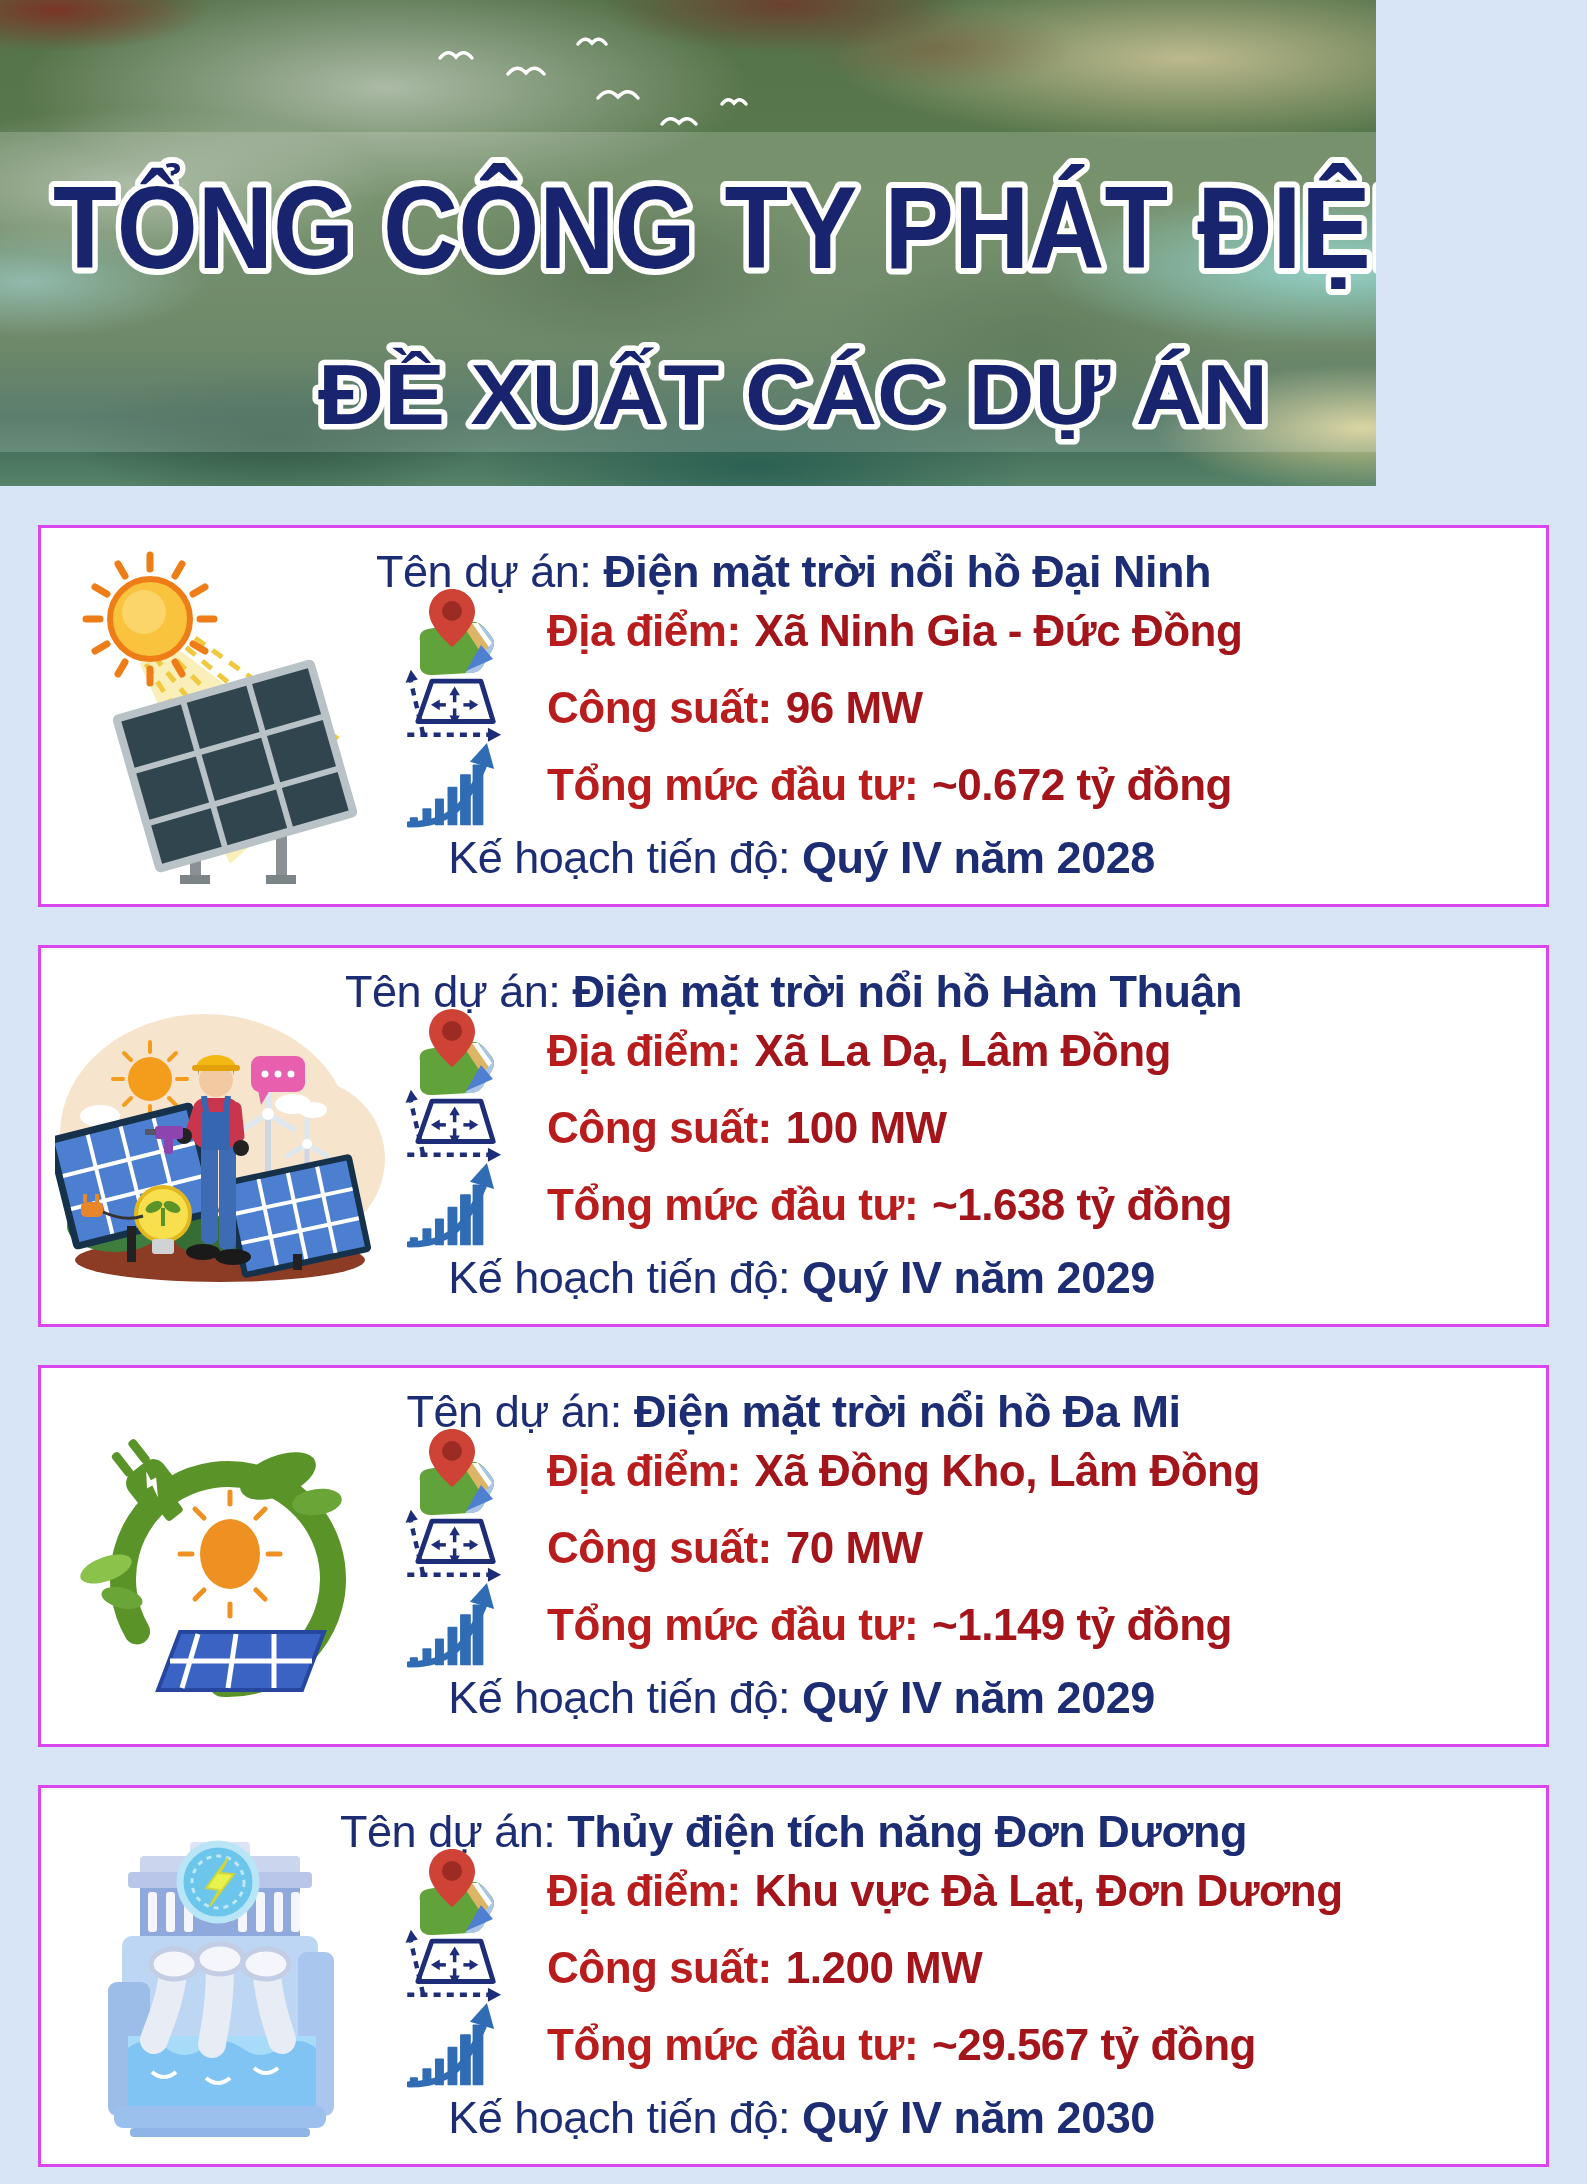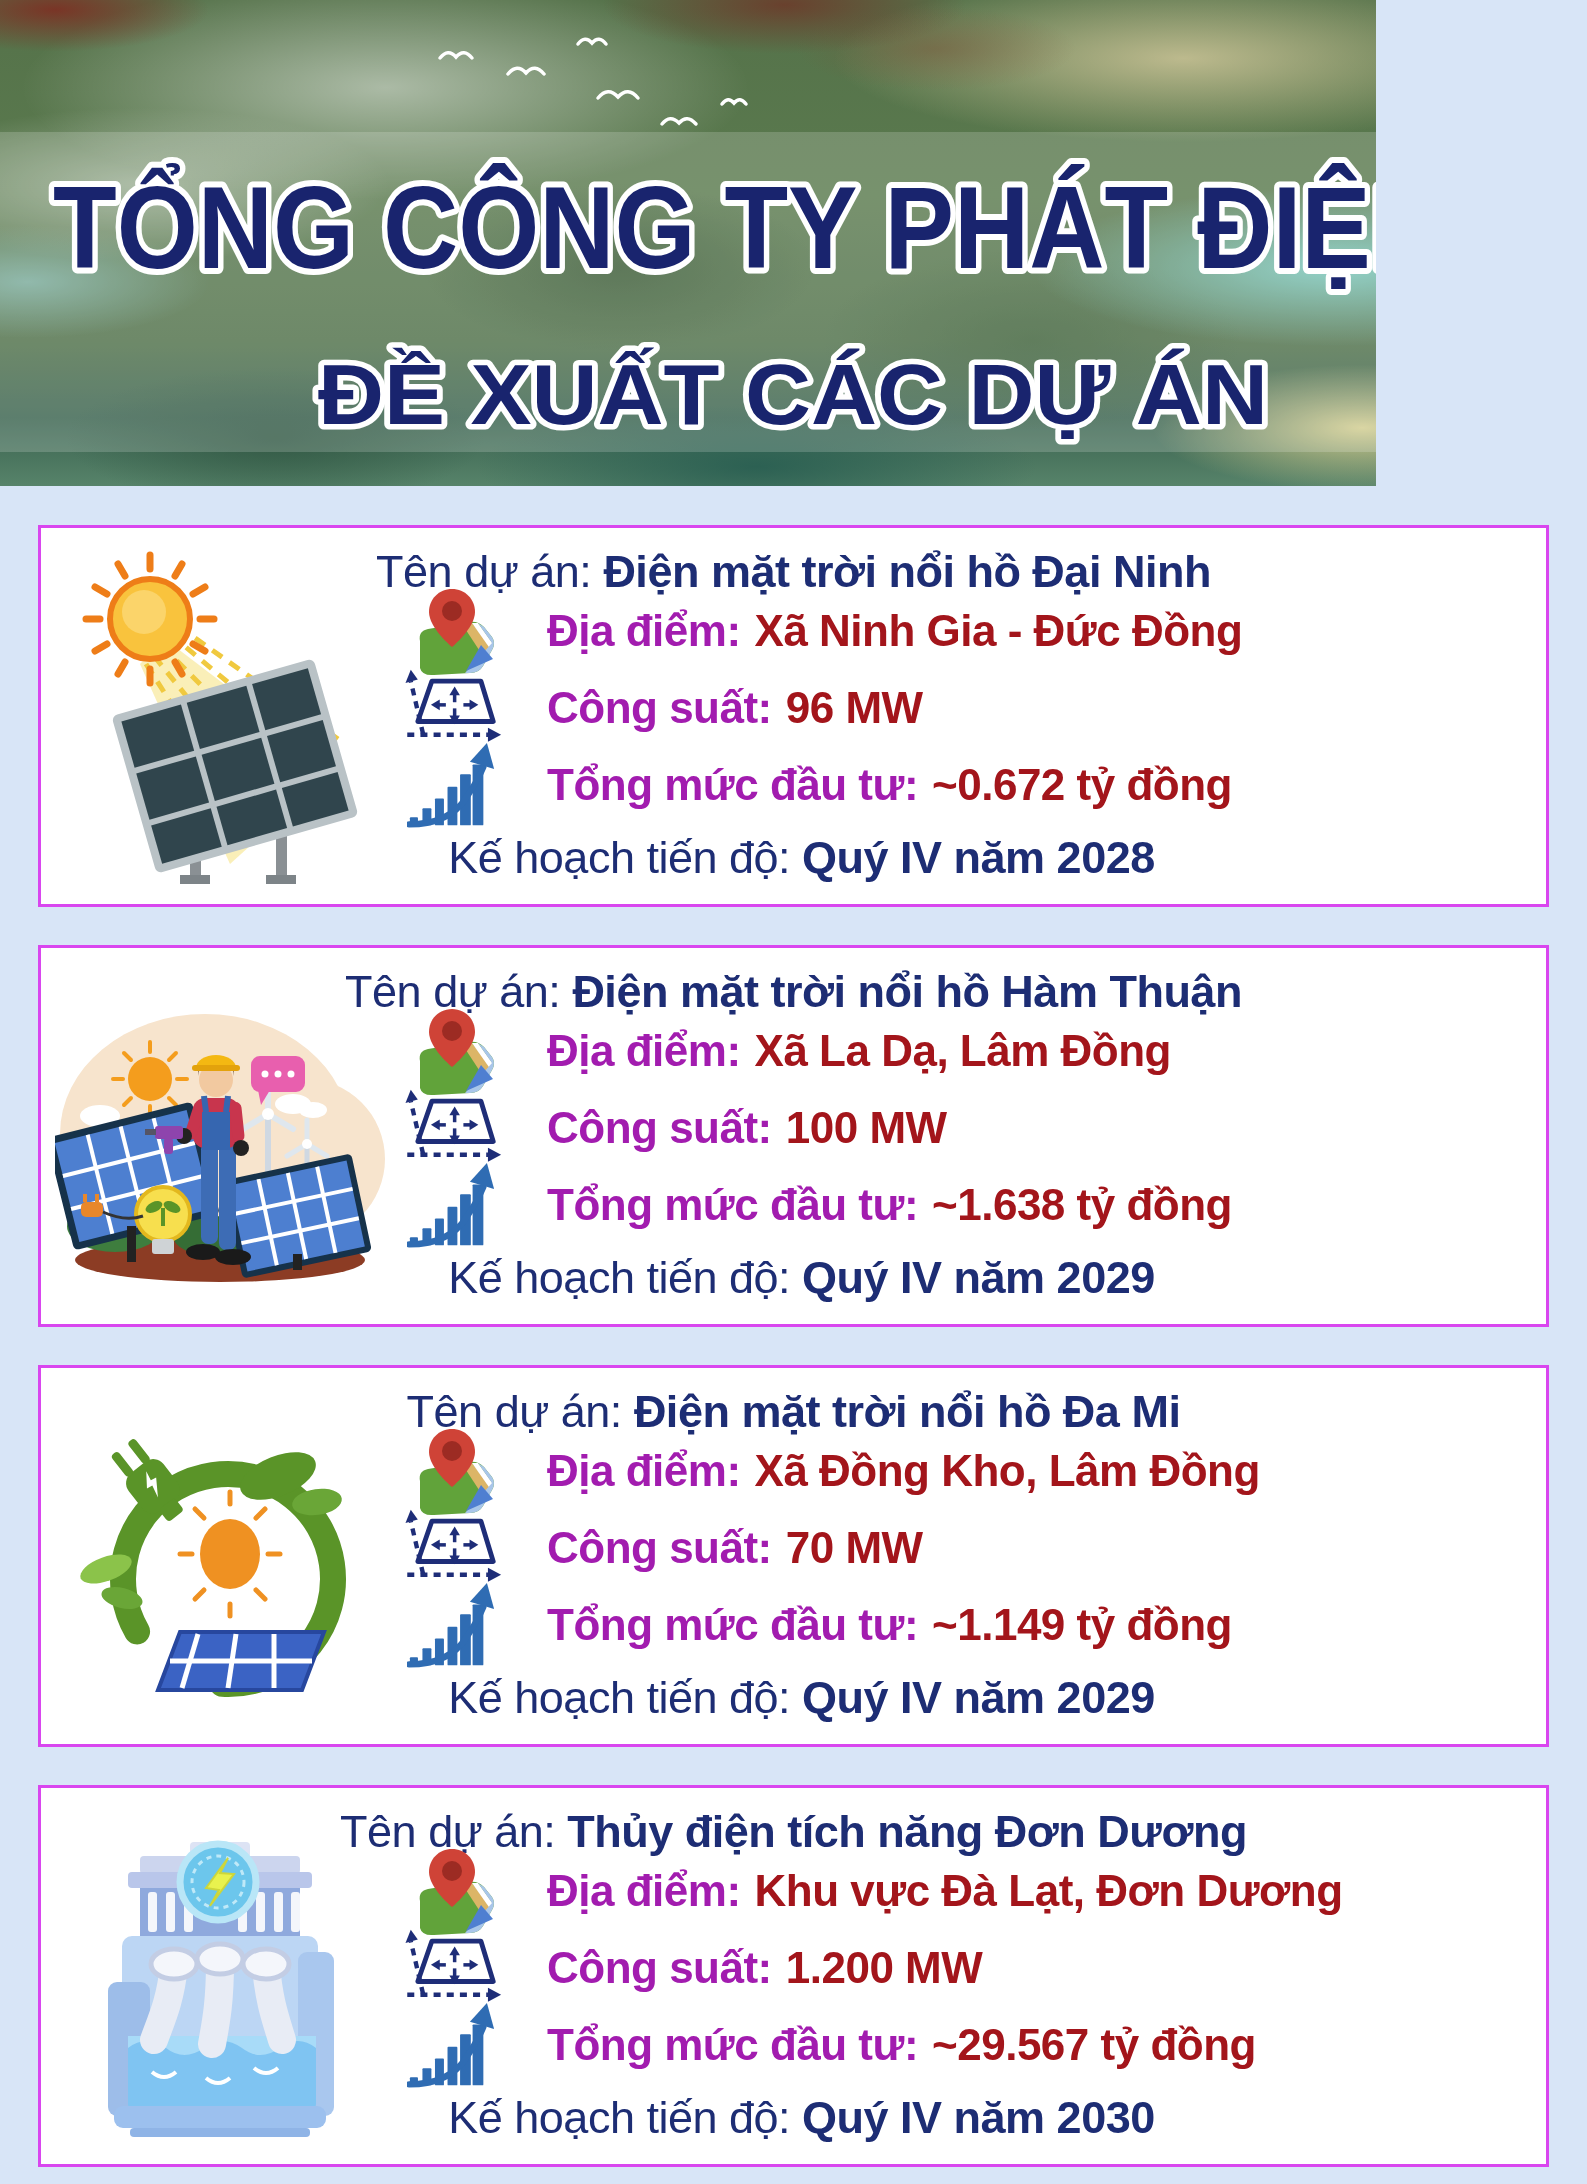--- a/index.html
+++ b/index.html
@@ -57,21 +57,21 @@
     position:absolute; top:18px; left:0; right:0;
     text-align:center; font-size:45px; color:#1d2d74; letter-spacing:-0.5px;
     white-space:nowrap;
   }
   .t-pre { font-weight:normal; margin-right:12px; }
   .t-name { font-weight:bold; }
   .card-rows { position:absolute; left:360px; top:64px; right:20px; }
   .detail-row { display:flex; align-items:center; height:77px; }
   .row-icon-box { width:102px; display:flex; align-items:center; justify-content:center; flex:none; }
   .row-text { margin-left:44px; font-size:44px; letter-spacing:-0.5px; white-space:nowrap; }
-  .lbl { font-weight:bold; color:#a21caf; margin-right:14px; }
+  .lbl { font-weight:bold; color:#b91c1c; margin-right:14px; }
   .val { font-weight:bold; color:#a3151b; }
   .card-footer {
     position:absolute; bottom:20px; left:16px; right:0;
     text-align:center; font-size:45px; color:#1d2d74; letter-spacing:-0.5px;
     white-space:nowrap;
   }
   .f-pre { font-weight:normal; margin-right:12px; }
   .f-val { font-weight:bold; }
   .hidden-defs { position:absolute; width:0; height:0; overflow:hidden; }
 </style>

